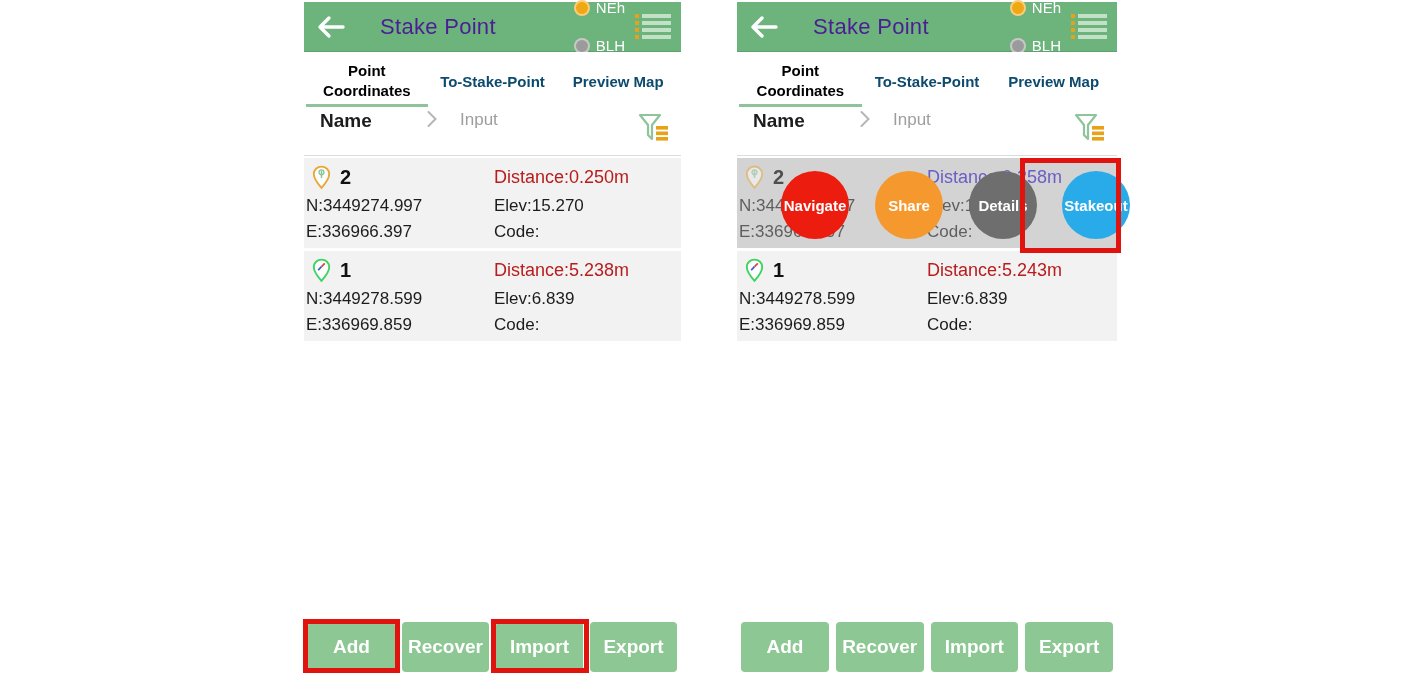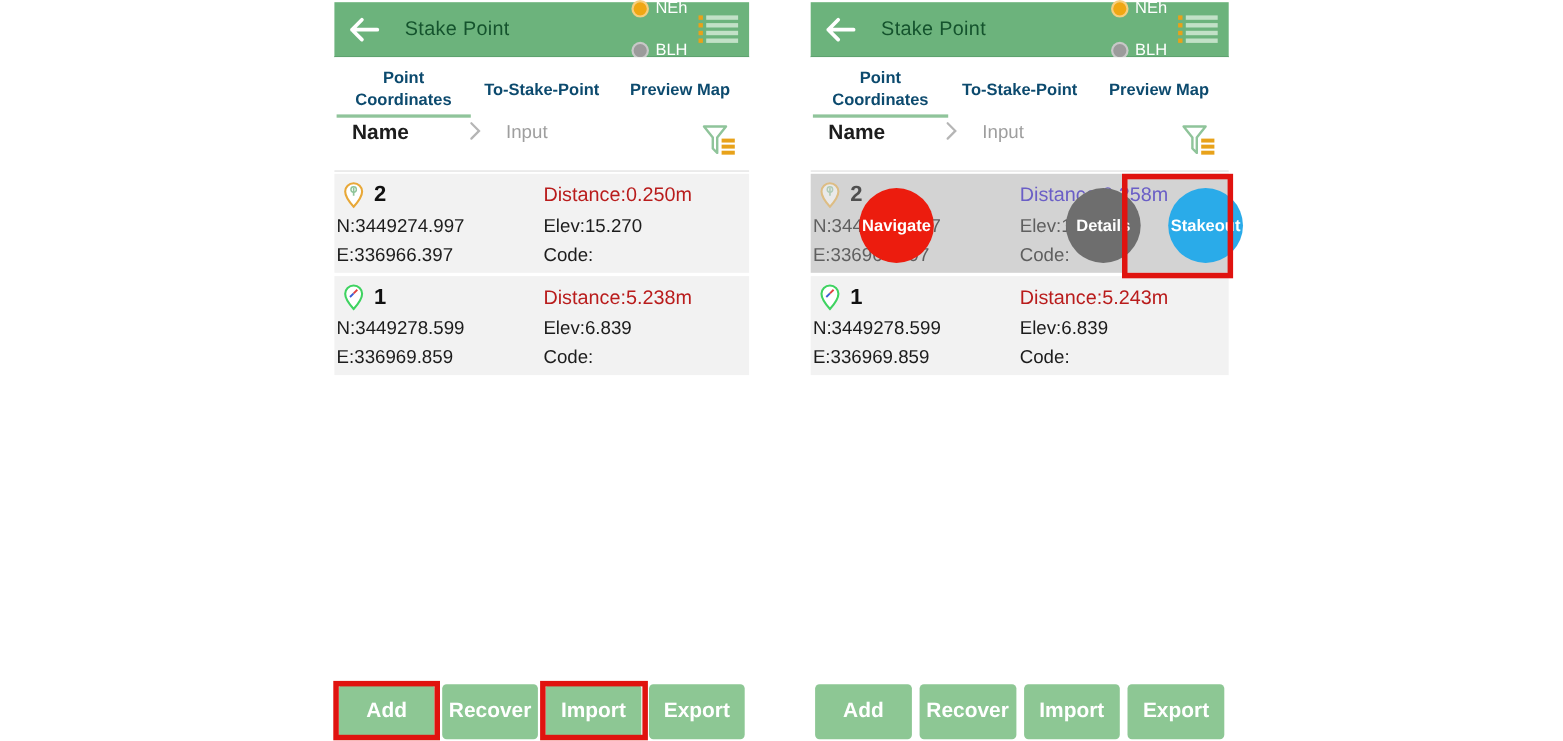--- a/index.html
+++ b/index.html
@@ -8,37 +8,37 @@
 
   .panel { position:absolute; top:2px; height:672px; background:#ffffff; }
   #panel-left  { left:304px; width:377px; }
   #panel-right { left:737px; width:380px; }
 
   
   .appbar { position:absolute; top:0; left:0; right:0; height:50px;
             background:#6cb37c; display:flex; align-items:center; padding:0 10px;
             border-bottom:1px solid #5ea06e; }
   .back-btn { width:34px; height:34px; display:flex; align-items:center; justify-content:center; }
-  .appbar-title { color:#14532d; font-size:18px; margin-left:20px; letter-spacing:.3px; }
+  .appbar-title { color:#4c1d95; font-size:22px; margin-left:32px; letter-spacing:.3px; }
   .appbar-spacer { flex:1; }
   .toggle { display:flex; flex-direction:column; justify-content:center; gap:16px; margin-right:10px; }
   .toggle-row { display:flex; align-items:center; gap:6px; height:22px; color:#ffffff; font-size:15px; }
   .toggle-dot { width:16px; height:16px; border-radius:50%; border:2px solid rgba(255,255,255,.45); }
   .toggle-dot.on  { background:#f0a713; }
   .toggle-dot.off { background:#9b9b9b; }
   .menu-icon { width:36px; height:32px; display:flex; flex-direction:column; justify-content:center; gap:3px; }
   .menu-line { display:flex; align-items:center; gap:3px; height:4px; }
   .menu-line i { width:4px; height:4px; background:#e8a21a; }
   .menu-line b { flex:1; height:4px; background:#c2e1c7; }
 
   
   .tabs { position:absolute; top:50px; left:0; right:0; height:58px; display:flex; background:#fff; }
   .tab { flex:1; position:relative; display:flex; align-items:center; justify-content:center;
          font-size:15px; font-weight:bold; color:#0c4a6e; text-align:center; cursor:pointer; }
-  .tab.active { color:#0c4a6e; }
+  .tab.active { color:#000000; }
   .tab.active .tab-label { max-width:100px; line-height:1.35; }
   .tab-underline { position:absolute; left:2px; right:2px; bottom:3px; height:3px; background:#8fc49a; }
 
   
   .searchbar { position:absolute; top:108px; left:0; right:0; height:46px; background:#fff;
                display:flex; align-items:flex-start; padding:0 12px 0 16px; border-bottom:1px solid #dcdcdc; }
   .search-field { font-size:19px; font-weight:600; color:#1d1d1d; width:96px; }
   .chev { margin-left:10px; display:flex; align-items:center; }
   .search-input { margin-left:22px; border:none; outline:none; background:transparent;
                   font-size:17px; color:#333; width:140px; font-family:"Liberation Sans",sans-serif; }
@@ -285,20 +285,21 @@
           </svg>
         <span class="pname">2</span>
       </div>
       <div class="l2">N:3449274.997</div>
       <div class="l3">E:336966.397</div>
       <div class="r1">Distance:0.258m</div>
       <div class="r2">Elev:15.270</div>
       <div class="r3">Code:</div>
 
       <div class="action-circle act-navigate">Navigate</div>
+      <div class="action-circle act-share">Share</div>
       <div class="action-circle act-details">Details</div>
       <div class="action-circle act-stakeout">Stakeout</div>
     </div>
     <div class="row">
       <div class="l1">
         <svg class="pin-icon" width="19" height="25" viewBox="0 0 20 26">
             <path d="M10 1.5C5.4 1.5 1.9 5 1.9 9.4c0 5.6 8.1 14.6 8.1 14.6s8.1-9 8.1-14.6C18.1 5 14.6 1.5 10 1.5z" fill="#fff" stroke="#3fd361" stroke-width="2"></path>
             <path d="M6.5 12.5 L10 9" stroke="#3b5bd6" stroke-width="1.8"></path>
             <path d="M10 9 L13.5 5.5" stroke="#e04040" stroke-width="1.8"></path>
           </svg>

